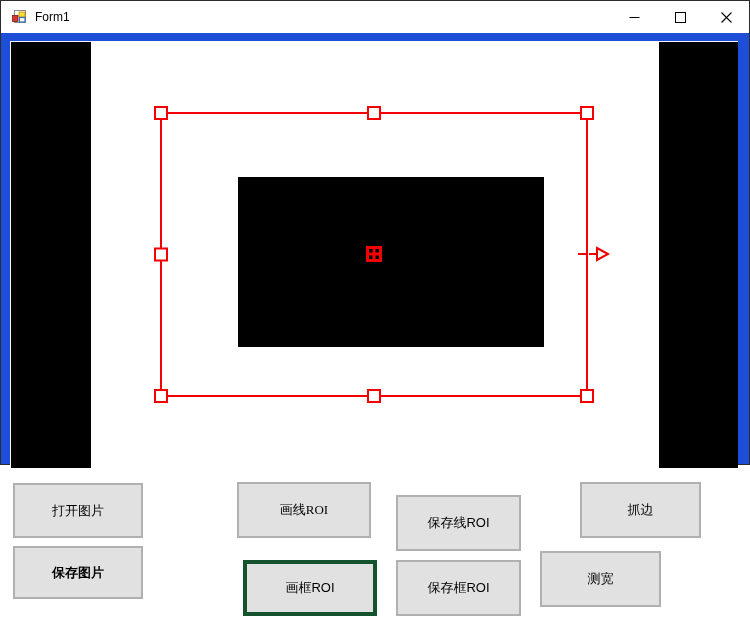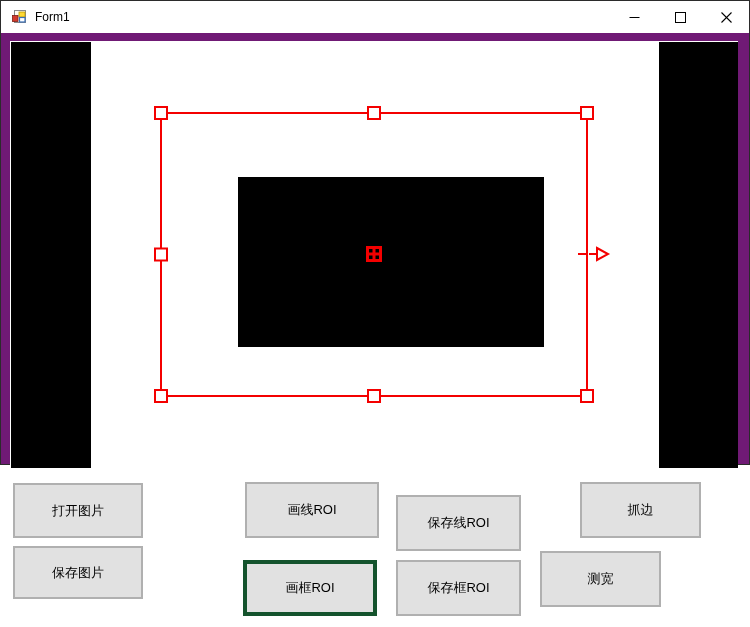--- a/index.html
+++ b/index.html
@@ -1,38 +1,38 @@
 <!DOCTYPE html>
 <html><head>
 <meta charset="utf-8">
 <style>
   html,body{margin:0;padding:0;}
   body{width:750px;height:627px;overflow:hidden;font-family:"Liberation Sans","DejaVu Sans",sans-serif;}
   .window{position:relative;width:750px;height:465px;box-sizing:border-box;
-          background:#701a75;border:1px solid #2b2b2b;}
+          background:#1d4ed8;border:1px solid #2b2b2b;}
   
   .titlebar{position:absolute;left:0;top:0;right:0;height:32px;background:#ffffff;
             display:flex;align-items:center;}
   .app-icon{margin-left:10px;width:16px;height:16px;flex:0 0 auto;}
   .title{margin-left:8px;font-size:12px;color:#000;}
   .caption-controls{position:absolute;right:0;top:0;height:32px;display:flex;}
   .cap{width:46px;height:32px;display:flex;align-items:center;justify-content:center;}
   
   .abs{position:absolute;}
   .canvas{background:#ffffff;}
   .blackfill{background:#000000;}
   .overlay{position:absolute;left:0;top:0;width:750px;height:627px;pointer-events:none;}
   
   .btn{position:absolute;box-sizing:border-box;background:#e1e1e1;border:2px solid #b0b0b0;
        font-family:"Liberation Sans","DejaVu Sans",sans-serif;font-size:13px;color:#000;
        display:flex;align-items:center;justify-content:center;padding:16px;cursor:default;}
   .btn.focused{border:4px solid #14532d;}
   .b-open    {left:12px; top:482px;width:130px;height:55px;}
-  .b-saveimg {left:12px; top:545px;width:130px;height:53px;}
-  .b-lineroi {left:244px;top:481px;width:134px;height:56px;}
+  .b-saveimg {left:12px; top:545px;width:130px;height:53px;font-weight:bold;}
+  .b-lineroi {left:236px;top:481px;width:134px;height:56px;font-family:Liberation Serif, serif;}
   .b-savline {left:395px;top:481px;width:125px;height:56px;margin-top:13px;}
   .b-edge    {left:539px;top:481px;width:121px;height:56px;margin-left:40px;}
   .b-rectroi {left:242px;top:559px;width:134px;height:56px;}
   .b-savrect {left:395px;top:559px;width:125px;height:56px;}
   .b-width   {left:539px;top:550px;width:121px;height:56px;}
 </style>
 </head>
 <body>
 
 <div class="window">

